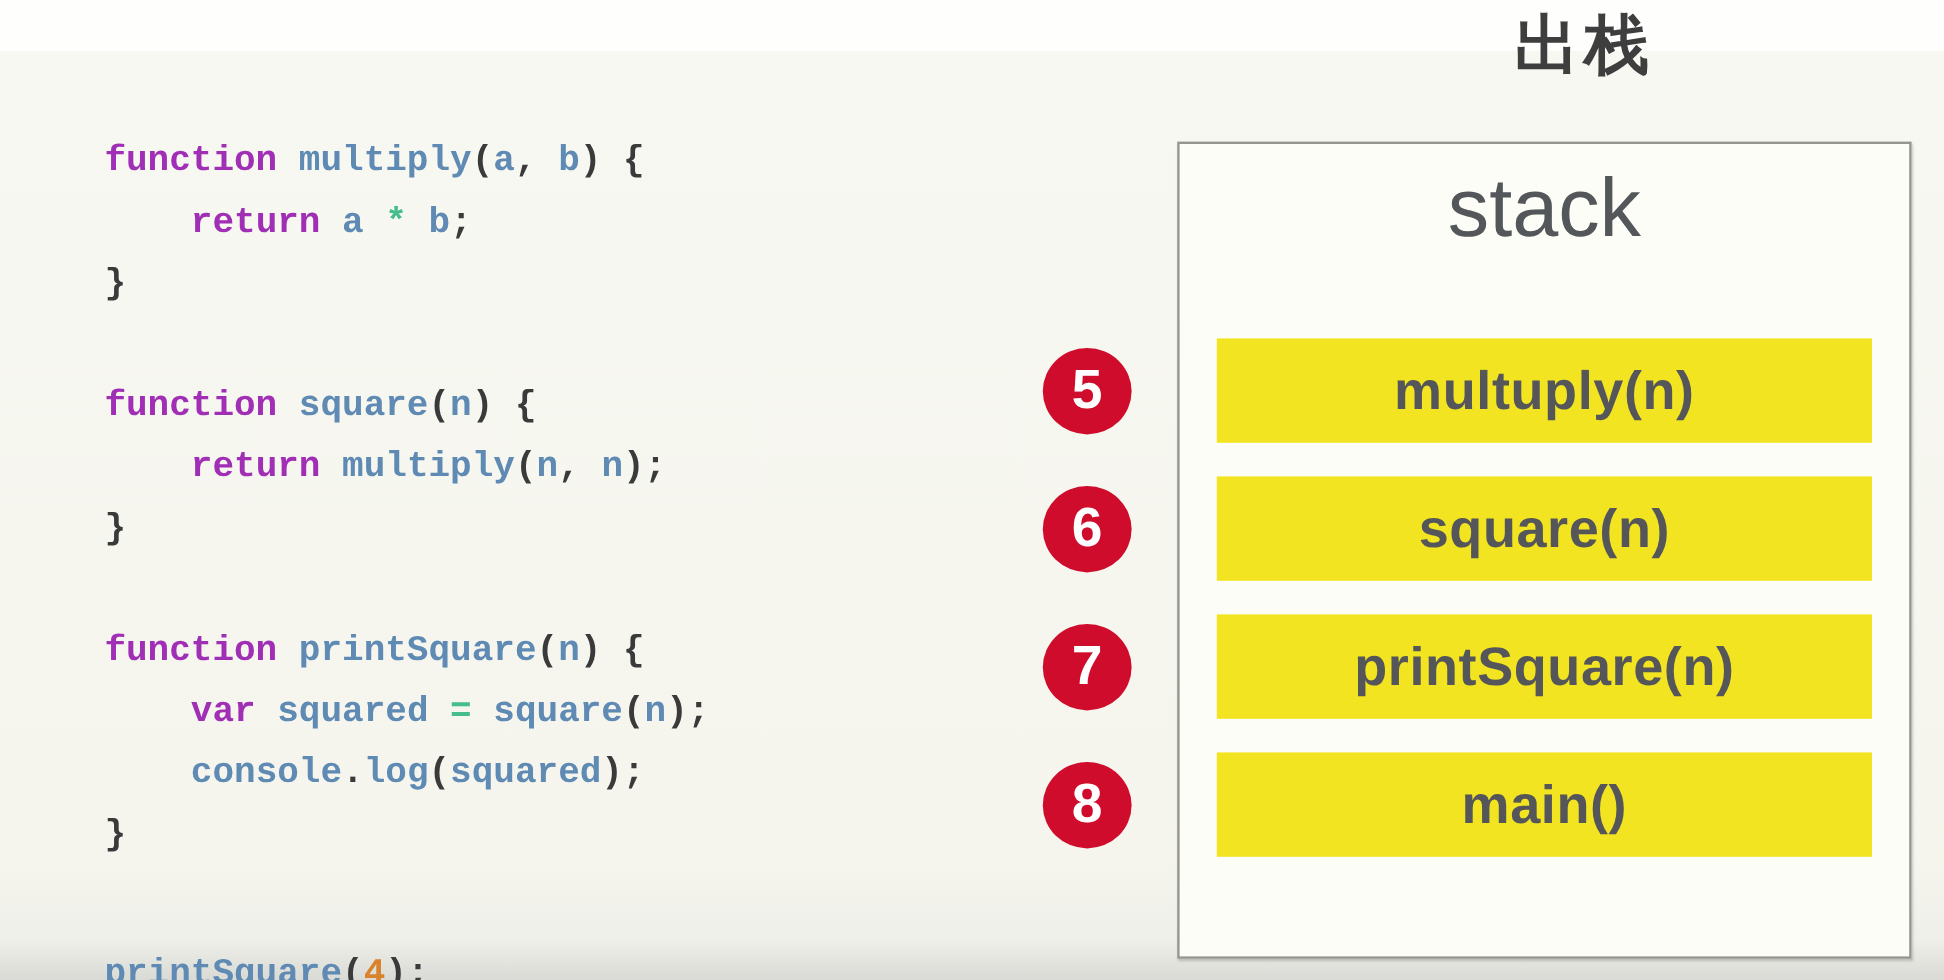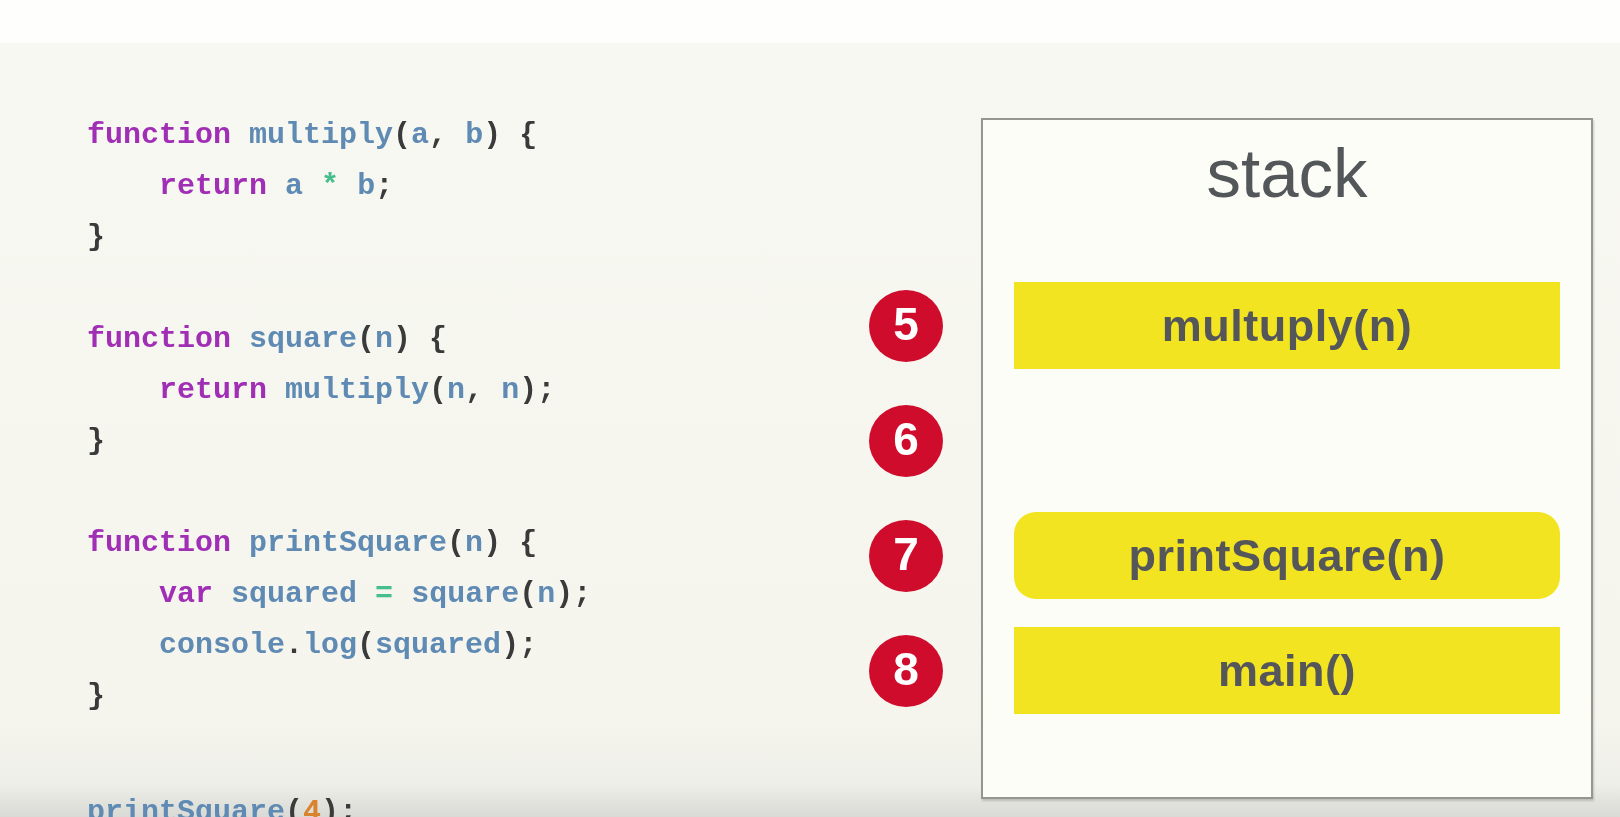--- a/index.html
+++ b/index.html
@@ -97,39 +97,43 @@
     padding-bottom: 3px;
   }
 </style>
 </head>
 <body>
 
 <div class="stage">
 
   <div class="code-panel" id="code-panel"><div class="code-line"><span class="tok-kw">function</span><span class="tok-pl"> </span><span class="tok-id">multiply</span><span class="tok-pu">(</span><span class="tok-id">a</span><span class="tok-pu">,</span><span class="tok-pl"> </span><span class="tok-id">b</span><span class="tok-pu">) {</span></div><div class="code-line"><span class="tok-pl">    </span><span class="tok-kw">return</span><span class="tok-pl"> </span><span class="tok-id">a</span><span class="tok-pl"> </span><span class="tok-op">*</span><span class="tok-pl"> </span><span class="tok-id">b</span><span class="tok-pu">;</span></div><div class="code-line"><span class="tok-pu">}</span></div><div class="code-line">&nbsp;</div><div class="code-line"><span class="tok-kw">function</span><span class="tok-pl"> </span><span class="tok-id">square</span><span class="tok-pu">(</span><span class="tok-id">n</span><span class="tok-pu">) {</span></div><div class="code-line"><span class="tok-pl">    </span><span class="tok-kw">return</span><span class="tok-pl"> </span><span class="tok-id">multiply</span><span class="tok-pu">(</span><span class="tok-id">n</span><span class="tok-pu">,</span><span class="tok-pl"> </span><span class="tok-id">n</span><span class="tok-pu">);</span></div><div class="code-line"><span class="tok-pu">}</span></div><div class="code-line">&nbsp;</div><div class="code-line"><span class="tok-kw">function</span><span class="tok-pl"> </span><span class="tok-id">printSquare</span><span class="tok-pu">(</span><span class="tok-id">n</span><span class="tok-pu">) {</span></div><div class="code-line"><span class="tok-pl">    </span><span class="tok-kw">var</span><span class="tok-pl"> </span><span class="tok-id">squared</span><span class="tok-pl"> </span><span class="tok-op">=</span><span class="tok-pl"> </span><span class="tok-id">square</span><span class="tok-pu">(</span><span class="tok-id">n</span><span class="tok-pu">);</span></div><div class="code-line"><span class="tok-pl">    </span><span class="tok-id">console</span><span class="tok-pu">.</span><span class="tok-id">log</span><span class="tok-pu">(</span><span class="tok-id">squared</span><span class="tok-pu">);</span></div><div class="code-line"><span class="tok-pu">}</span></div><div class="code-line">&nbsp;</div><div class="code-line" style="margin-top: 14px;"><span class="tok-id">printSquare</span><span class="tok-pu">(</span><span class="tok-num">4</span><span class="tok-pu">);</span></div></div>
 
+  <div class="pop-title">出栈</div>
 
   <div class="stack-panel">
     <div class="stack-label">stack</div>
   </div>
 
   <div class="frames-layer" id="frames-layer">
       <div class="step-circle" style="top: 289.5px;">
         <span class="step-circle-number">5</span>
       </div>
       <div class="stack-bar" style="top: 282px;">
         <span class="stack-bar-label">multuply(n)</span>
       </div>
       <div class="step-circle" style="top: 404.5px;">
         <span class="step-circle-number">6</span>
       </div>
+      <div class="stack-bar" style="top: 397px;">
+        <span class="stack-bar-label">square(n)</span>
+      </div>
       <div class="step-circle" style="top: 519.5px;">
         <span class="step-circle-number">7</span>
       </div>
-      <div class="stack-bar" style="top: 512px; border-radius: 22px;">
+      <div class="stack-bar" style="top: 512px;">
         <span class="stack-bar-label">printSquare(n)</span>
       </div>
       <div class="step-circle" style="top: 634.5px;">
         <span class="step-circle-number">8</span>
       </div>
       <div class="stack-bar" style="top: 627px;">
         <span class="stack-bar-label">main()</span>
       </div>
     </div>
 

